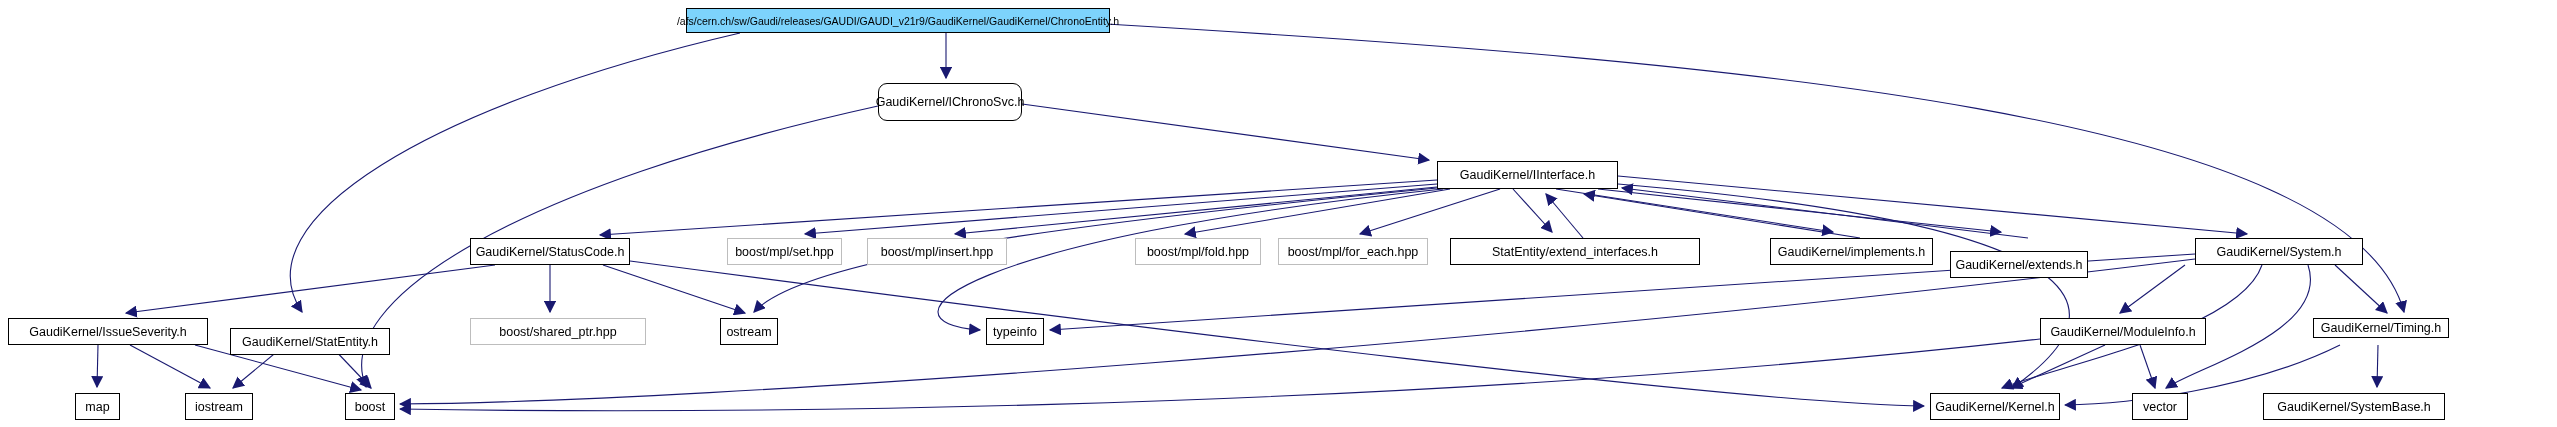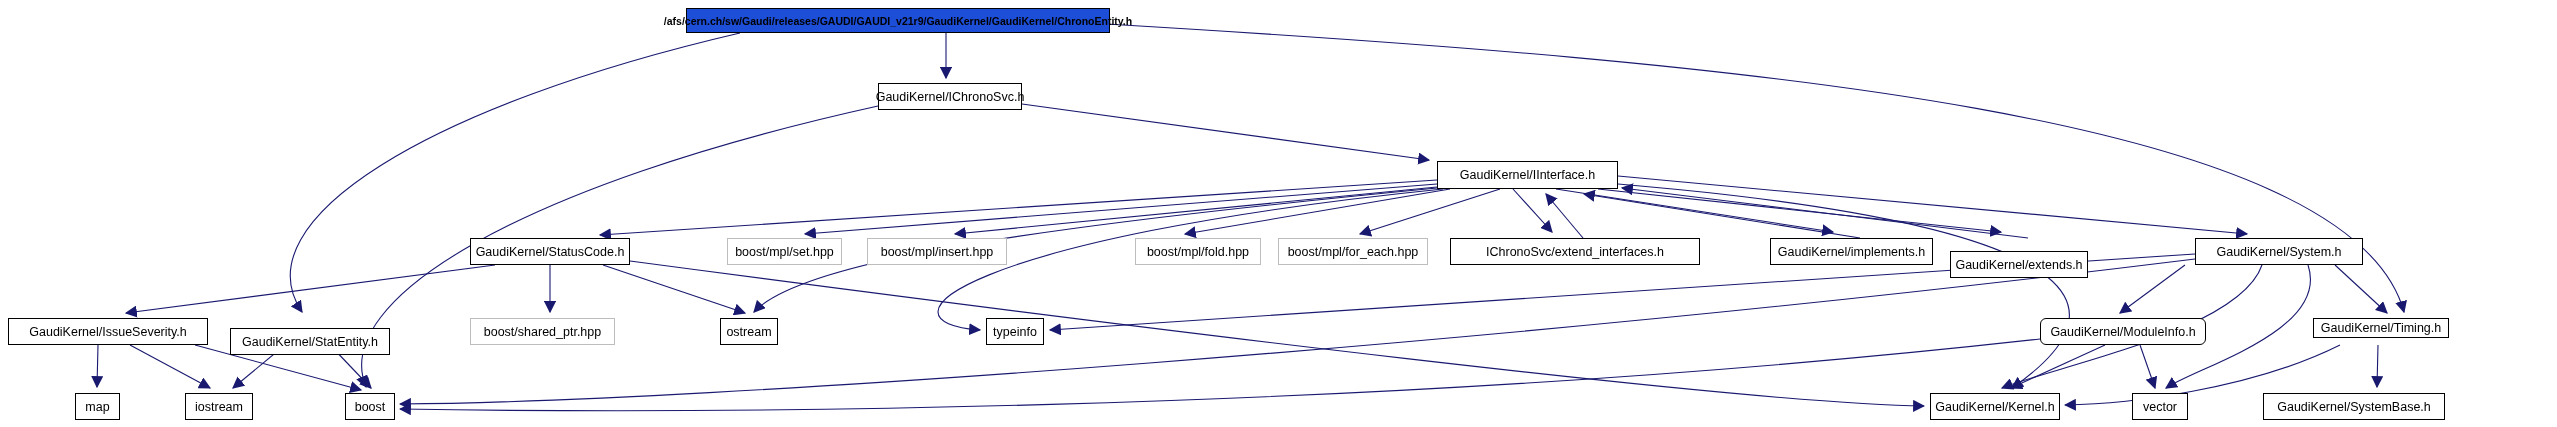--- a/index.html
+++ b/index.html
@@ -3,21 +3,21 @@
 <meta charset="utf-8">
 <style>
   html,body{margin:0;padding:0;background:#ffffff;}
   #graph{position:relative;width:2557px;height:427px;background:#ffffff;
          font-family:"Liberation Sans",sans-serif;overflow:hidden;}
   #edges{position:absolute;left:0;top:0;}
   .node{position:absolute;box-sizing:border-box;border:1px solid #000000;background:#ffffff;
         display:flex;align-items:center;justify-content:center;white-space:nowrap;
         font-size:12.5px;color:#000000;z-index:2;}
   .node.external{border-color:#bdbdbd;}
-  .node.root{background:#1d4ed8;font-size:10.5px;font-weight:bold;}
+  .node.root{background:#7dd3fc;font-size:10.5px;}
 </style>
 </head>
 <body>
 
 <div id="graph">
 
   <svg id="edges" width="2557" height="427" viewBox="0 0 2557 427">
     <defs>
       <marker id="arw" viewBox="0 0 10 10" refX="9" refY="5" markerWidth="11" markerHeight="11" orient="auto">
         <path d="M0,0 L10,5 L0,10 z" fill="#191970"></path>
@@ -61,37 +61,37 @@
       <path marker-end="url(#arw)" d="M2308,265 C2330,330 2200,366 2166,388"></path>
       <path marker-end="url(#arw)" d="M2335,265 L2387,313"></path>
       <path marker-end="url(#arw)" d="M2105,345 L2011,388"></path>
       <path marker-end="url(#arw)" d="M2140,345 L2155,388"></path>
       <path marker-end="url(#arw)" d="M2340,345 C2250,390 2125,404 2065,405"></path>
       <path marker-end="url(#arw)" d="M2378,345 L2377,387"></path>
     </g>
   </svg>
 
   <div class="node root" style="left:686px;top:8px;width:424px;height:25px;">/afs/cern.ch/sw/Gaudi/releases/GAUDI/GAUDI_v21r9/GaudiKernel/GaudiKernel/ChronoEntity.h</div>
-  <div class="node" style="left:878px;top:83px;width:144px;height:27px;">GaudiKernel/IChronoSvc.h</div>
+  <div class="node" style="left:878px;top:83px;width:144px;height:38px;border-radius:9px;">GaudiKernel/IChronoSvc.h</div>
   <div class="node" style="left:1437px;top:161px;width:181px;height:28px;">GaudiKernel/IInterface.h</div>
   <div class="node" style="left:470px;top:238px;width:160px;height:27px;">GaudiKernel/StatusCode.h</div>
   <div class="node external" style="left:727px;top:238px;width:115px;height:27px;">boost/mpl/set.hpp</div>
   <div class="node external" style="left:867px;top:238px;width:140px;height:27px;">boost/mpl/insert.hpp</div>
   <div class="node external" style="left:1135px;top:238px;width:126px;height:27px;">boost/mpl/fold.hpp</div>
   <div class="node external" style="left:1278px;top:238px;width:150px;height:27px;">boost/mpl/for_each.hpp</div>
-  <div class="node" style="left:1450px;top:238px;width:250px;height:27px;">IChronoSvc/extend_interfaces.h</div>
+  <div class="node" style="left:1450px;top:238px;width:250px;height:27px;">StatEntity/extend_interfaces.h</div>
   <div class="node" style="left:1770px;top:238px;width:163px;height:27px;">GaudiKernel/implements.h</div>
   <div class="node" style="left:1950px;top:238px;width:138px;height:27px;margin-top:13px;">GaudiKernel/extends.h</div>
   <div class="node" style="left:2195px;top:238px;width:168px;height:27px;">GaudiKernel/System.h</div>
   <div class="node" style="left:8px;top:318px;width:200px;height:27px;text-align:center;">GaudiKernel/IssueSeverity.h</div>
   <div class="node" style="left:230px;top:318px;width:160px;height:27px;margin-top:10px;">GaudiKernel/StatEntity.h</div>
-  <div class="node external" style="left:470px;top:318px;width:145px;height:27px;">boost/shared_ptr.hpp</div>
+  <div class="node external" style="left:470px;top:318px;width:176px;height:27px;">boost/shared_ptr.hpp</div>
   <div class="node" style="left:720px;top:318px;width:58px;height:27px;">ostream</div>
   <div class="node" style="left:986px;top:318px;width:58px;height:27px;">typeinfo</div>
-  <div class="node" style="left:2040px;top:318px;width:166px;height:27px;border-radius:6px;">GaudiKernel/ModuleInfo.h</div>
+  <div class="node" style="left:2040px;top:318px;width:166px;height:27px;">GaudiKernel/ModuleInfo.h</div>
   <div class="node" style="left:2313px;top:318px;width:136px;height:20px;">GaudiKernel/Timing.h</div>
   <div class="node" style="left:75px;top:393px;width:45px;height:27px;">map</div>
   <div class="node" style="left:185px;top:393px;width:68px;height:27px;">iostream</div>
   <div class="node" style="left:345px;top:393px;width:50px;height:27px;">boost</div>
   <div class="node" style="left:1930px;top:393px;width:130px;height:27px;">GaudiKernel/Kernel.h</div>
   <div class="node" style="left:2132px;top:393px;width:56px;height:27px;">vector</div>
   <div class="node" style="left:2263px;top:393px;width:182px;height:27px;">GaudiKernel/SystemBase.h</div>
 
 </div>
 

